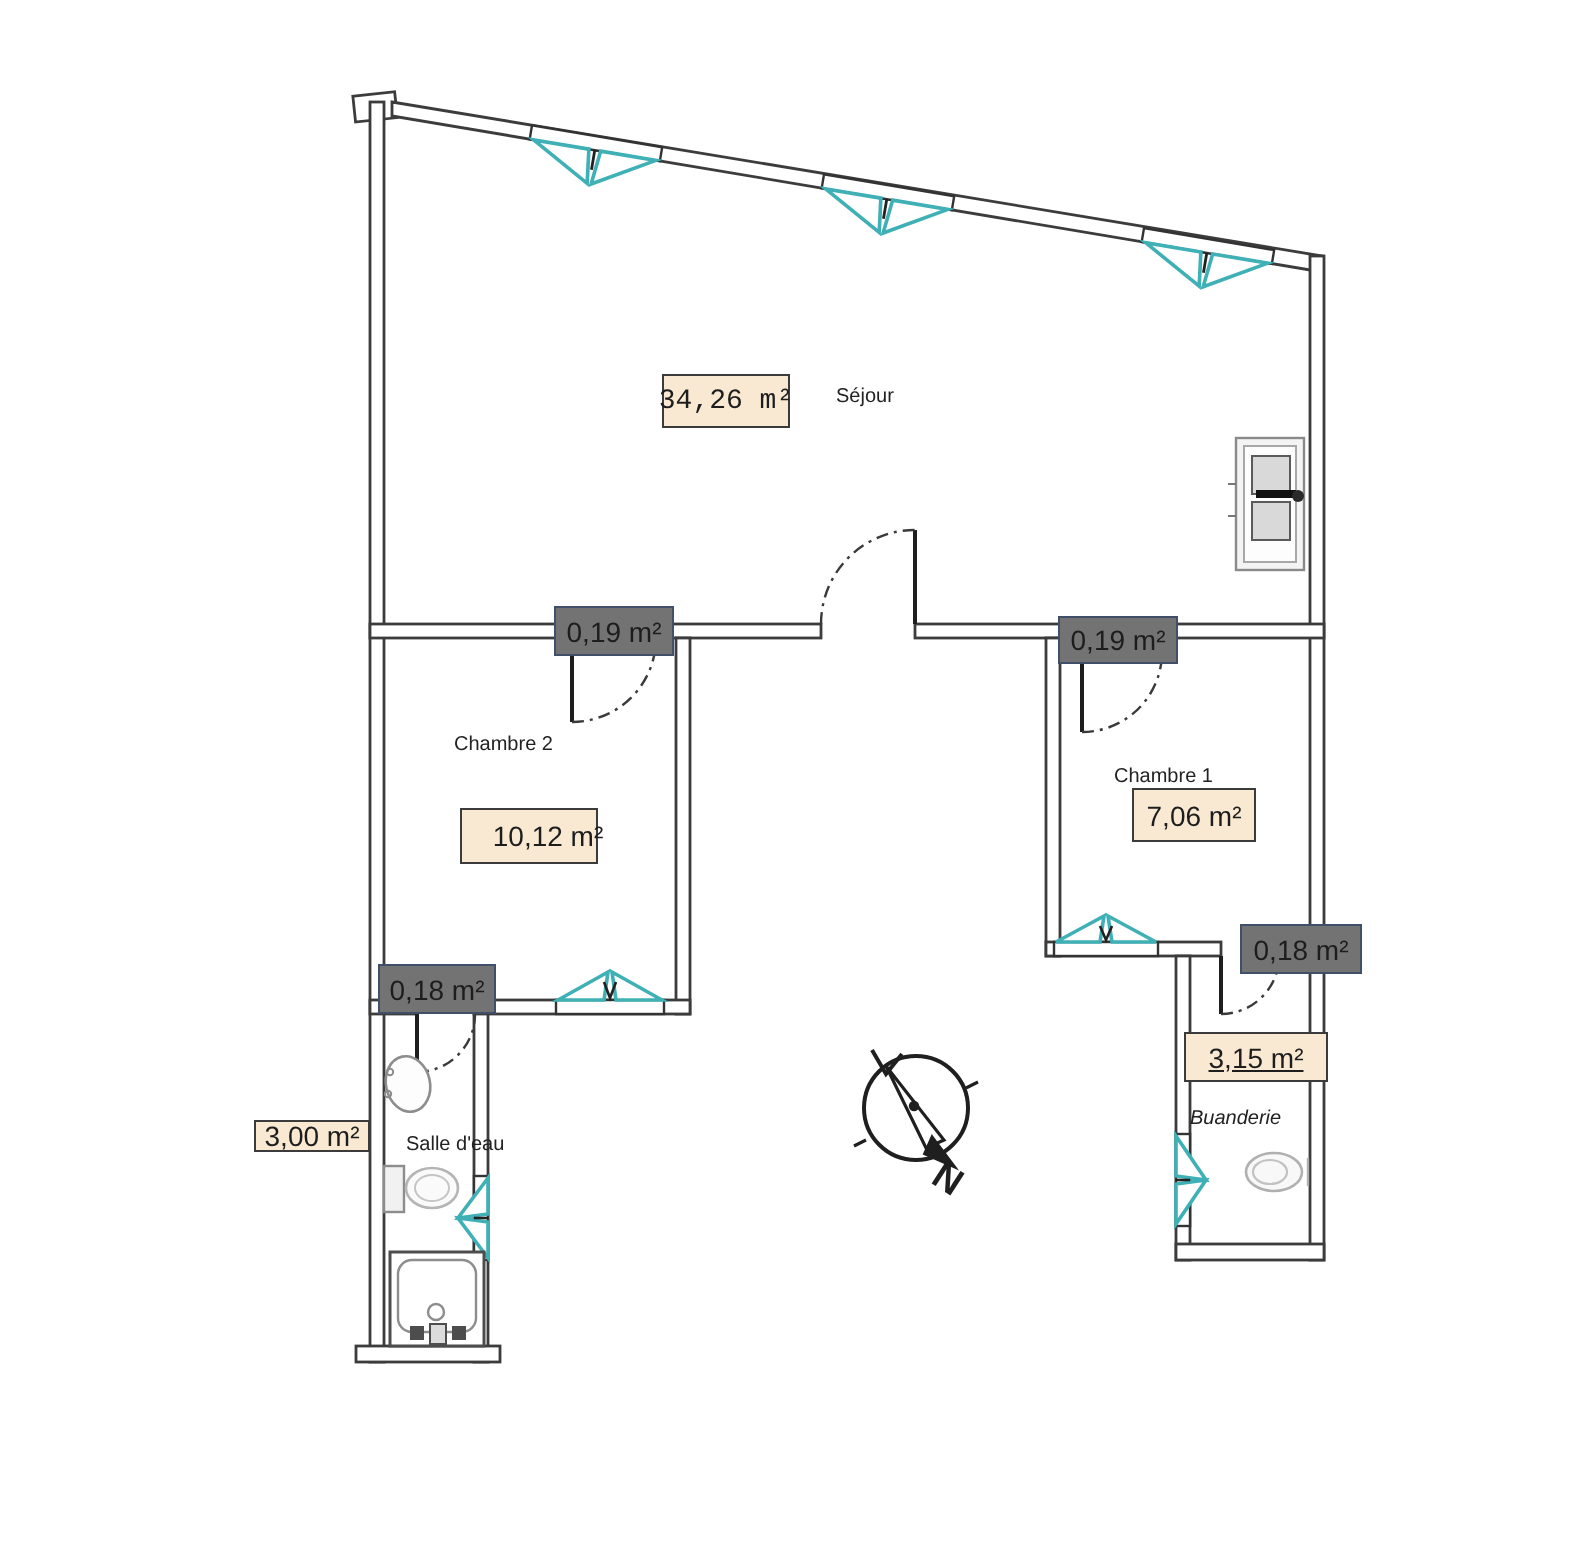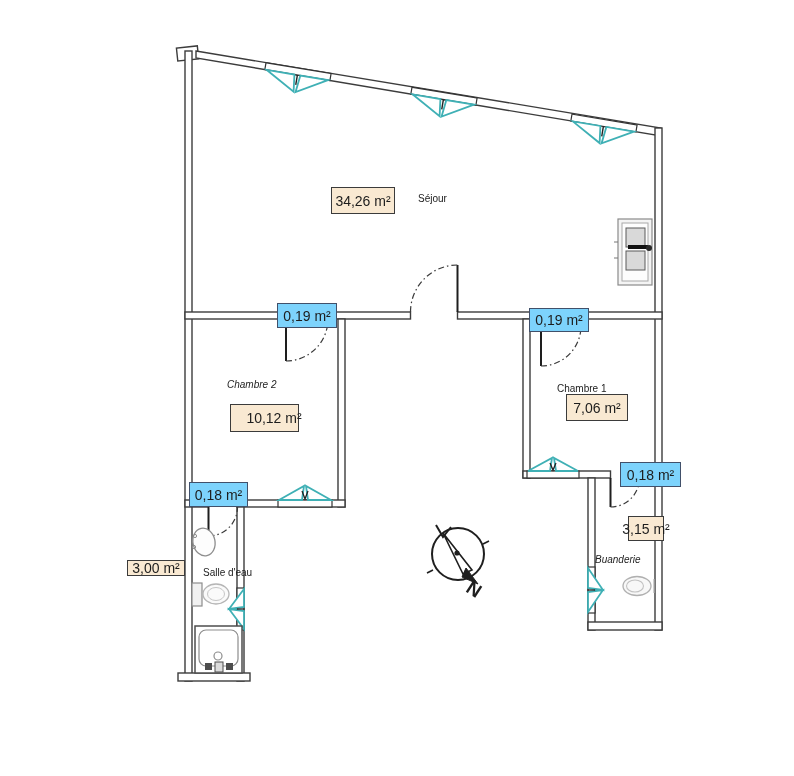--- a/index.html
+++ b/index.html
@@ -4,21 +4,21 @@
 <style>
   html,body{margin:0;padding:0;background:#fff;width:794px;height:776px;overflow:hidden;
             font-family:"Liberation Sans", sans-serif;}
   .plan{position:relative;width:794px;height:776px;background:#ffffff;}
   svg{position:absolute;left:0;top:0;}
   .lbl{position:absolute;color:#222;font-size:10px;white-space:nowrap;}
   .box{position:absolute;display:flex;align-items:center;justify-content:center;
        font-size:14px;color:#1d1d1d;border:1.6px solid #3b3b3b;box-sizing:border-box;
        white-space:nowrap;}
   .tan{background:#f9e9d2;}
-  .blue{background:#7dd3fc;border-color:#41506a;}
+  .blue{background:#737373;border-color:#41506a;}
 </style>
 </head>
 <body>
 
 <div class="plan">
 
 <svg width="794" height="776" viewBox="0 0 794 776">
   <g fill="#ffffff" stroke="#3c3c3c" stroke-width="1.4">
 
     <rect x="177" y="47" width="21" height="13" transform="rotate(-6 187 53)"></rect>
@@ -159,32 +159,32 @@
     <line x1="433" y1="570" x2="427" y2="573" stroke="#1f1f1f" stroke-width="1.6"></line>
     <path d="M436 525 L443 537 L451 527" fill="none" stroke="#1f1f1f" stroke-width="2"></path>
     <polygon points="443,533 472,570 463,574" fill="#ffffff" stroke="#1f1f1f" stroke-width="1.6"></polygon>
     <polygon points="466,568 478,584 462,577" fill="#1f1f1f" stroke="#1f1f1f"></polygon>
     <circle cx="457" cy="553" r="2.6" fill="#1f1f1f"></circle>
     <text x="468" y="592" transform="rotate(33 468 586)" font-size="19" font-weight="bold" fill="#1f1f1f" font-family="Liberation Sans, sans-serif">N</text>
   </g>
 </svg>
 
 <div class="lbl" style="left:418px;top:193px;">Séjour</div>
-<div class="box tan" style="left:331px;top:187px;width:64px;height:27px;">34,26 m²</div>
+<div class="box tan" style="left:331px;top:187px;width:64px;height:27px;font-family:Liberation Mono, monospace;">34,26 m²</div>
 
-<div class="lbl" style="left:227px;top:379px;font-style:italic;">Chambre 2</div>
+<div class="lbl" style="left:227px;top:367px;">Chambre 2</div>
 <div class="box tan" style="left:230px;top:404px;width:69px;height:28px;padding-left:19px;">10,12 m²</div>
 
 <div class="lbl" style="left:557px;top:383px;">Chambre 1</div>
 <div class="box tan" style="left:566px;top:394px;width:62px;height:27px;">7,06 m²</div>
 
 <div class="lbl" style="left:203px;top:567px;">Salle d'eau</div>
 <div class="box tan" style="left:127px;top:560px;width:58px;height:16px;">3,00 m²</div>
 
 <div class="lbl" style="left:595px;top:554px;font-style:italic;">Buanderie</div>
-<div class="box tan" style="left:628px;top:516px;width:36px;height:25px;">3,15 m²</div>
+<div class="box tan" style="left:592px;top:516px;width:72px;height:25px;text-decoration:underline;">3,15 m²</div>
 
 <div class="box blue" style="left:277px;top:303px;width:60px;height:25px;">0,19 m²</div>
 <div class="box blue" style="left:529px;top:308px;width:60px;height:24px;">0,19 m²</div>
 <div class="box blue" style="left:189px;top:482px;width:59px;height:25px;">0,18 m²</div>
 <div class="box blue" style="left:620px;top:462px;width:61px;height:25px;">0,18 m²</div>
 
 </div>
 
 </body></html>

